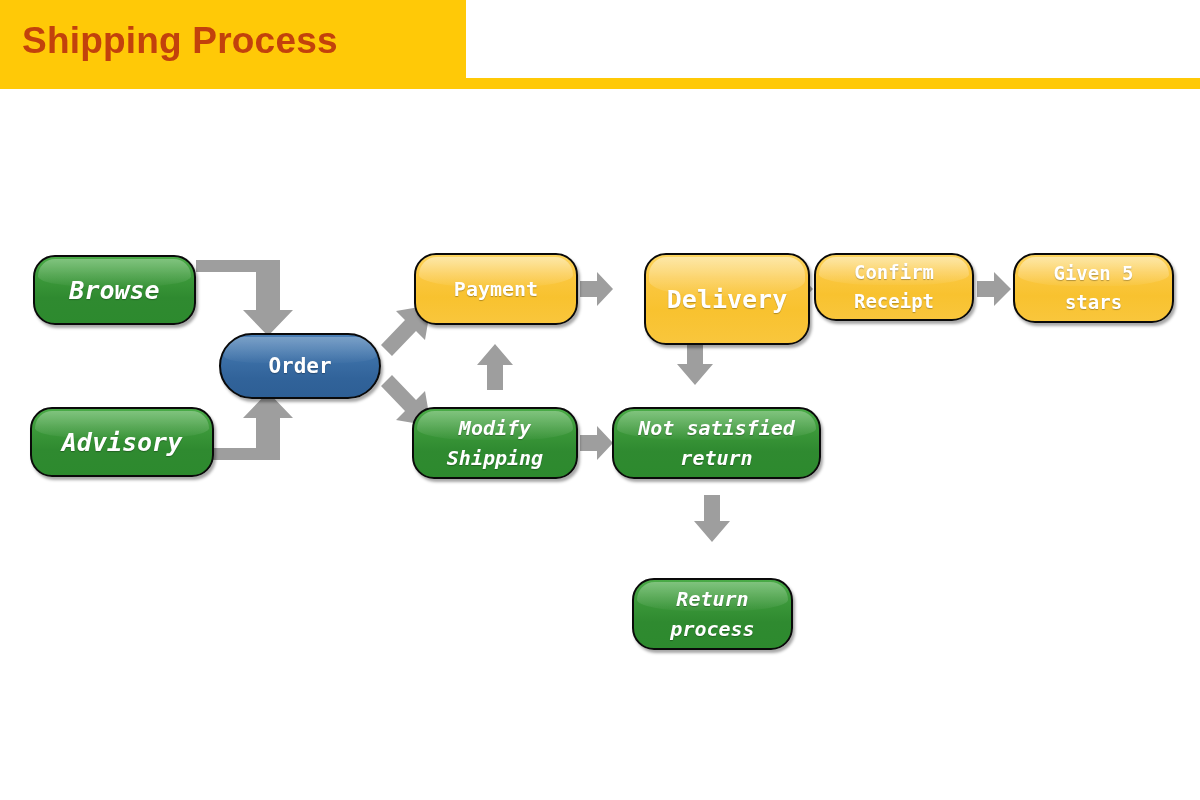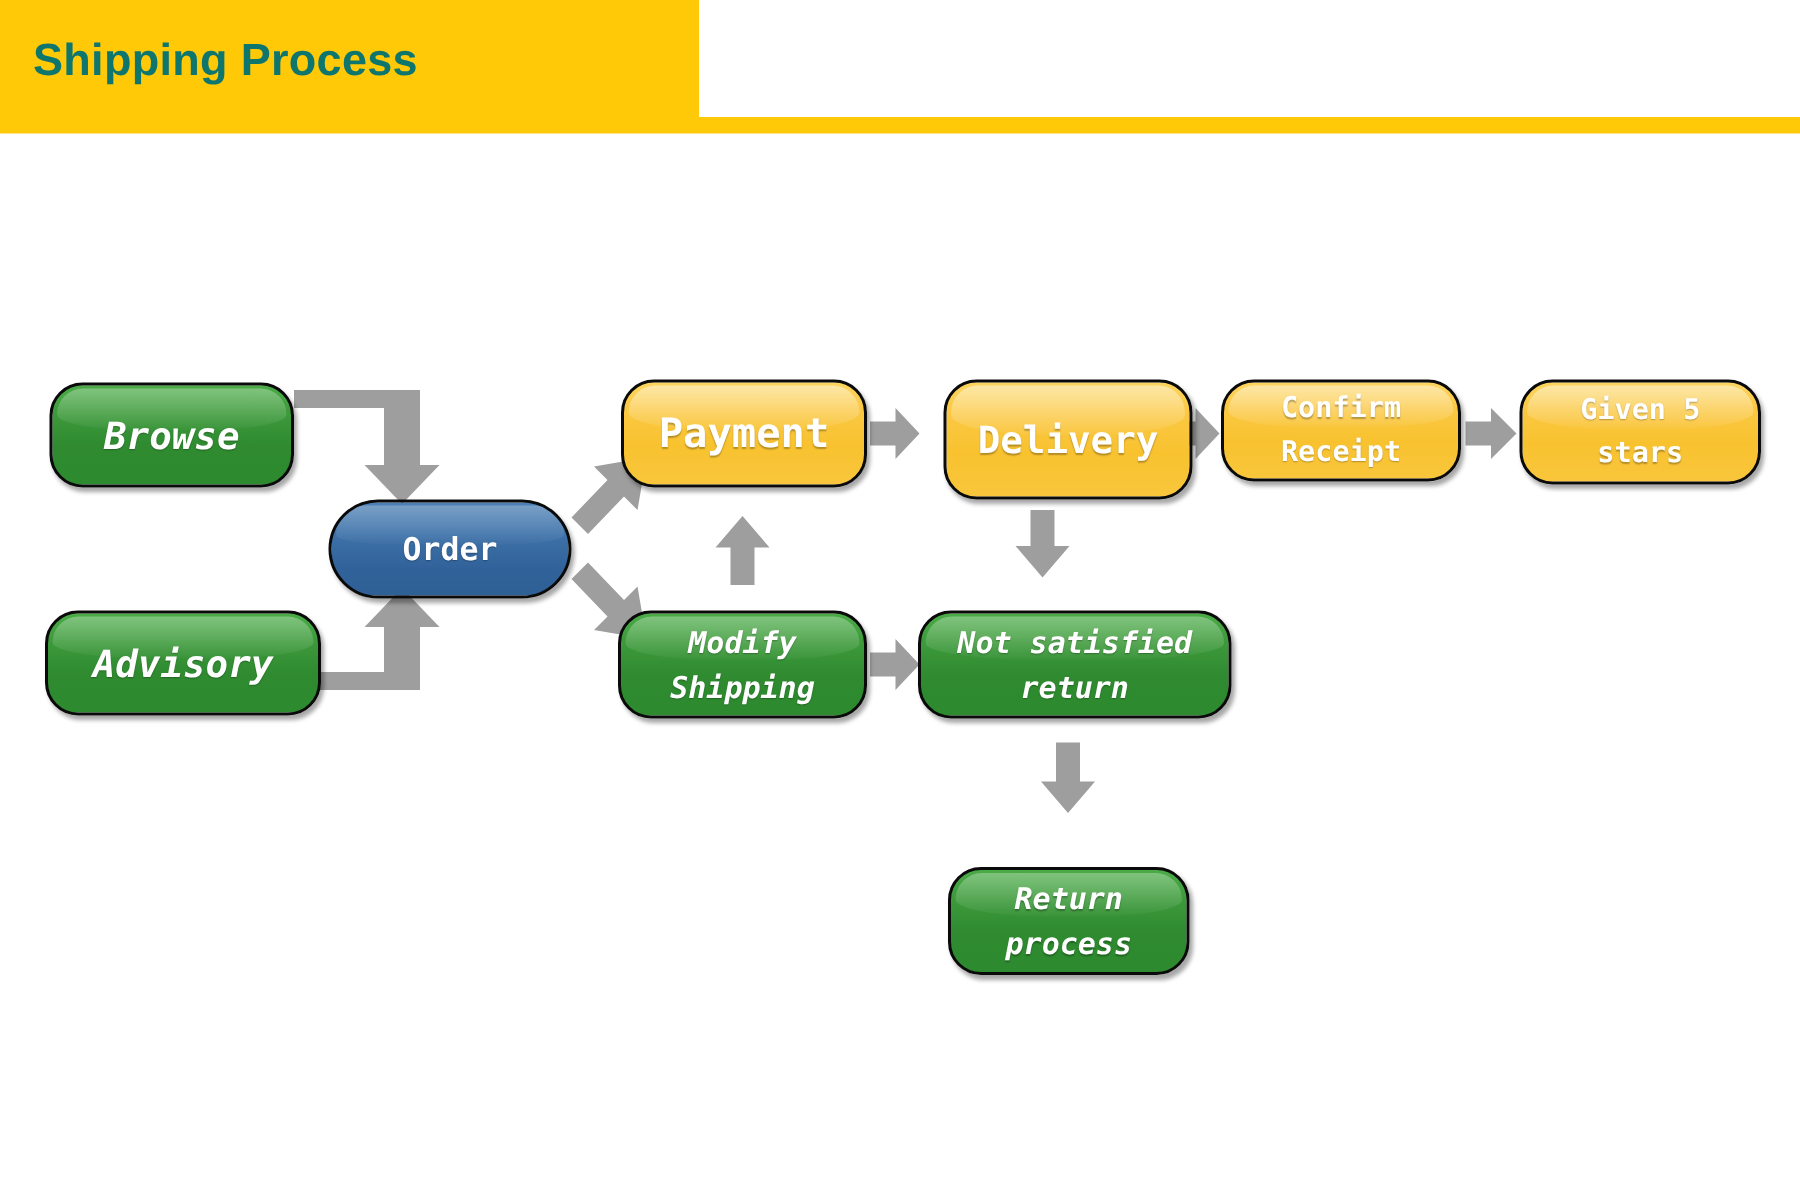--- a/index.html
+++ b/index.html
@@ -35,23 +35,23 @@
     left: 0; top: 78px;
     width: 1200px;
     height: 11px;
     background: #ffc907;
   }
   #page-title {
     position: absolute;
     left: 22px;
     top: 17px;
     font-family: "Liberation Sans", sans-serif;
-    font-size: 30px;
+    font-size: 37px;
     font-weight: bold;
-    color: #0f766e;
+    color: #c2410c;
     letter-spacing: 0.2px;
     line-height: 48px;
     white-space: nowrap;
   }
 
   
   #canvas {
     position: absolute;
     left: 0; top: 0;
     width: 1200px;
@@ -126,22 +126,22 @@
     border-radius: 18px 18px 40% 40%;
     background: linear-gradient(to bottom, rgba(255,255,255,0.45), rgba(255,255,255,0.04));
     pointer-events: none;
   }
   .node .label { position: relative; z-index: 2; }
 
   
   #node-browse   { left: 33px;   top: 255px; width: 163px; height: 70px; font-size: 25px; }
   #node-advisory { left: 30px;   top: 407px; width: 184px; height: 70px; font-size: 25px; align-items: center; }
   #node-order    { left: 219px;  top: 333px; width: 162px; height: 66px; font-size: 21px; border-radius: 33px; }
-  #node-payment  { left: 414px;  top: 253px; width: 164px; height: 72px; font-size: 27px; }
-  #node-delivery { left: 629px;  top: 253px; width: 166px; height: 80px; font-size: 25px; }
+  #node-payment  { left: 414px;  top: 253px; width: 164px; height: 72px; font-size: 20px; }
+  #node-delivery { left: 644px;  top: 253px; width: 166px; height: 92px; font-size: 25px; }
   #node-confirm  { left: 814px;  top: 253px; width: 160px; height: 68px; font-size: 19px; line-height: 29px; }
   #node-stars    { left: 1013px; top: 253px; width: 161px; height: 70px; font-size: 19px; line-height: 29px; }
   #node-modify   { left: 412px;  top: 407px; width: 166px; height: 72px; font-size: 20px; line-height: 30px; }
   #node-notsat   { left: 612px;  top: 407px; width: 209px; height: 72px; font-size: 20px; line-height: 30px; }
   #node-returnp  { left: 632px;  top: 578px; width: 161px; height: 72px; font-size: 20px; line-height: 30px; }
 </style>
 </head>
 <body>
 
 <div id="header">

